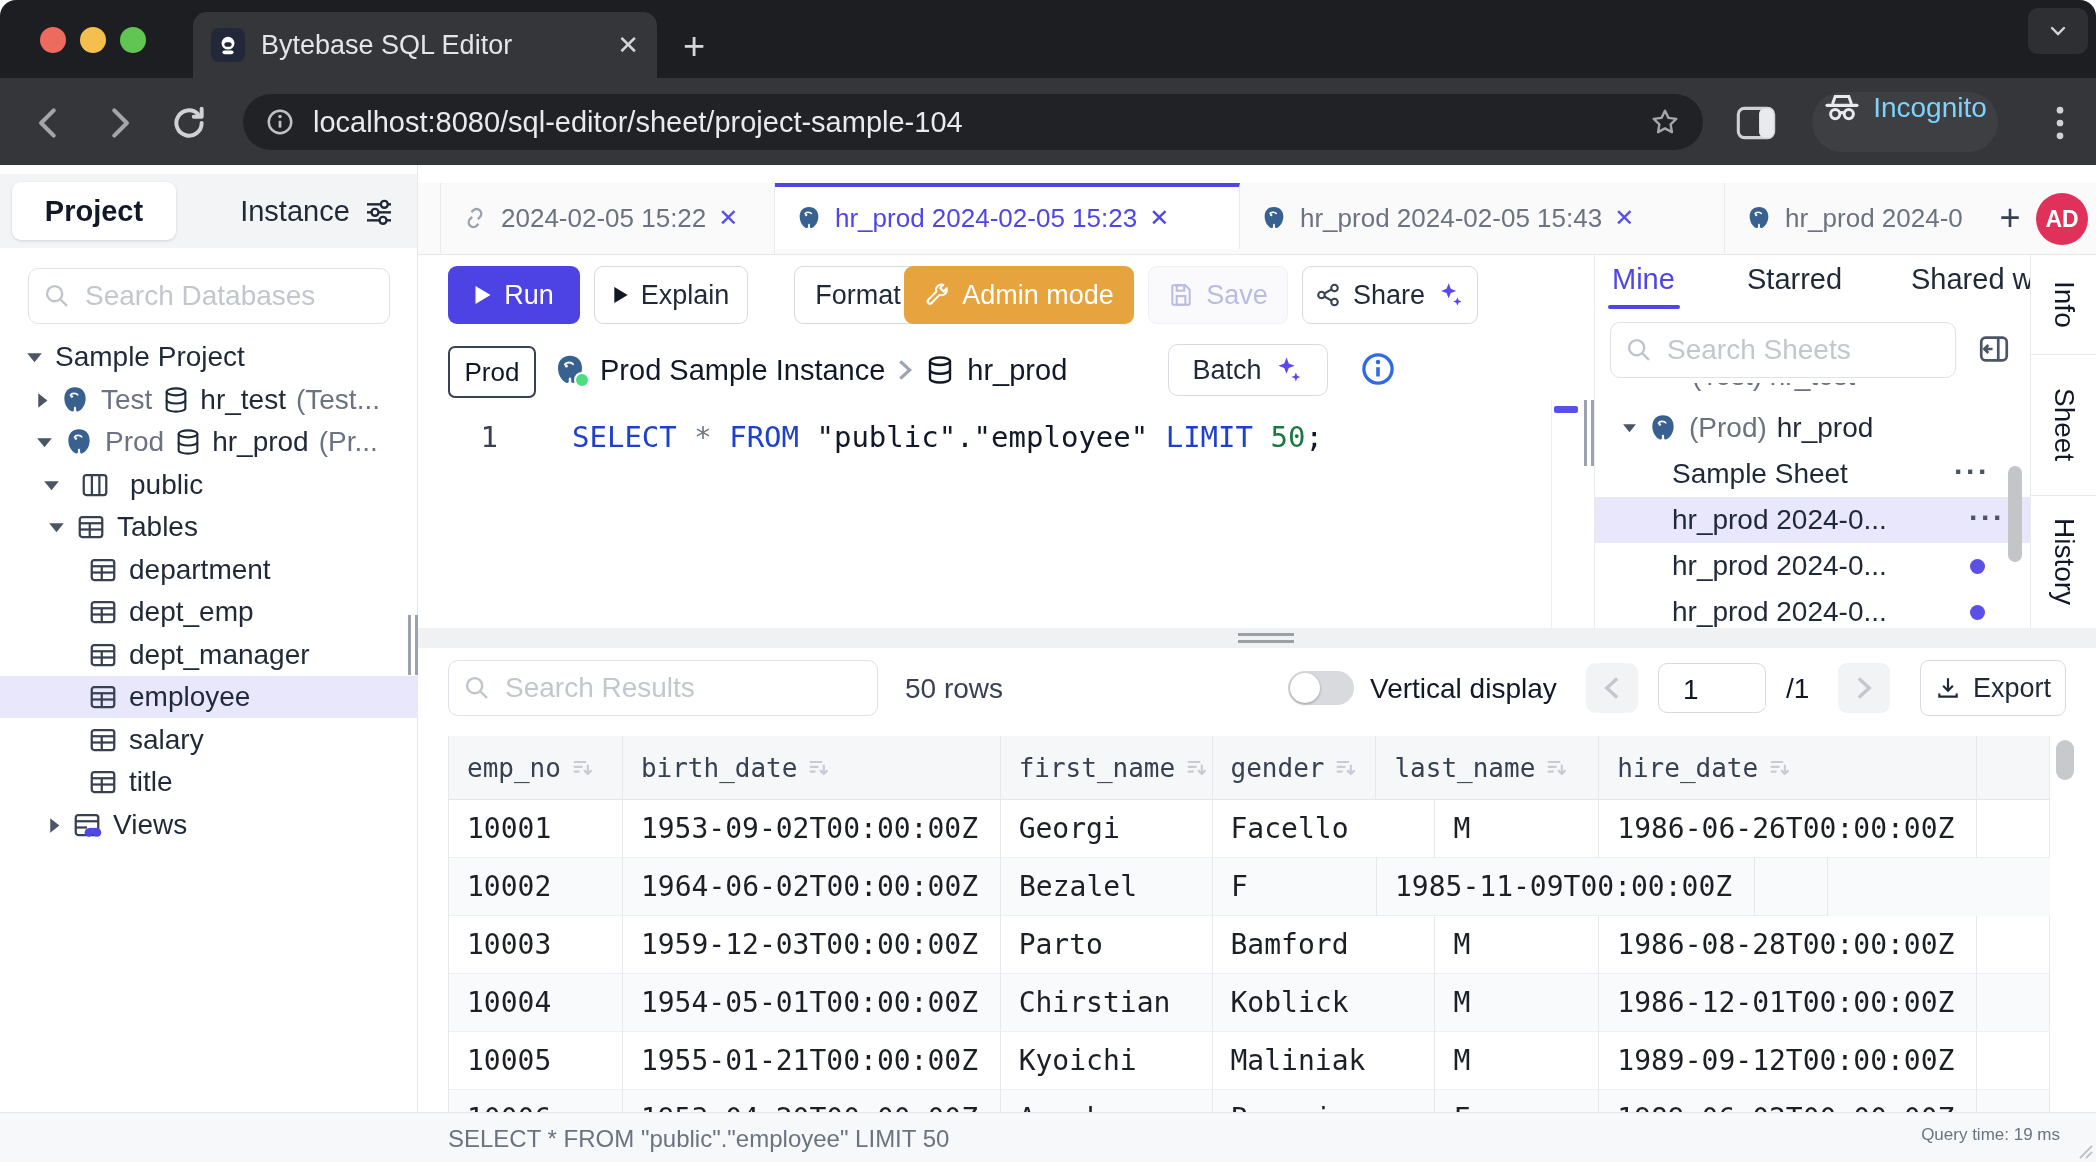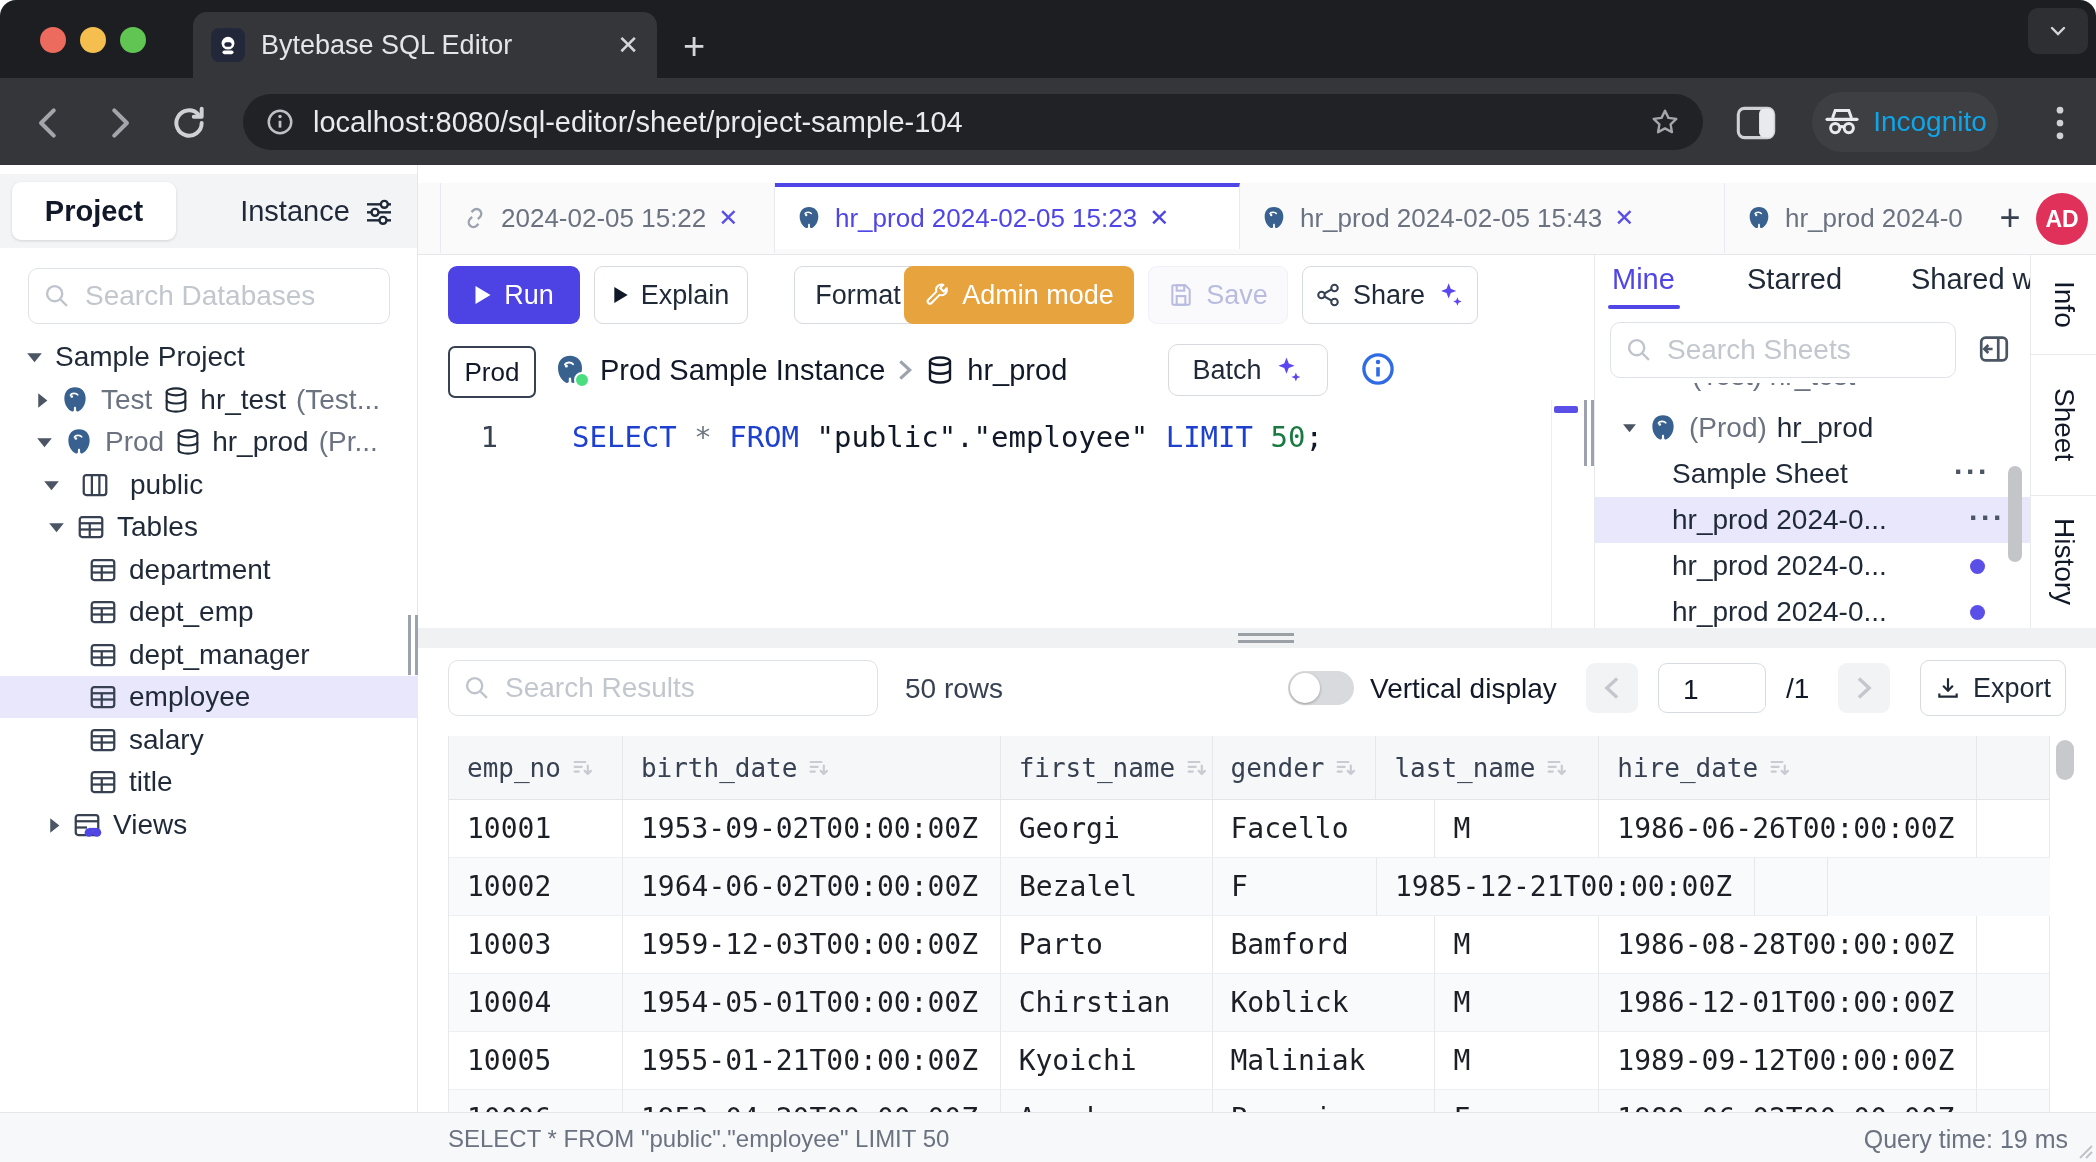--- a/index.html
+++ b/index.html
@@ -12,21 +12,21 @@
   svg{display:block;flex:none;}
   input{font-family:"Liberation Sans",sans-serif;outline:none;}
   
   .titlebar{left:0;top:0;width:2096px;height:78px;background:#1d1e21;}
   .btab{left:193px;top:12px;width:464px;height:66px;background:#35363a;border-radius:14px 14px 0 0;
     display:flex;align-items:center;padding:13px 18px;box-sizing:border-box;color:#e3e5e8;font-size:27px;gap:16px;}
   .btoolbar{left:0;top:78px;width:2096px;height:87px;background:#35363a;display:flex;align-items:center;}
   .urlpill{left:243px;top:94px;width:1460px;height:56px;background:#212225;border-radius:28px;
     display:flex;align-items:center;color:#e8eaed;font-size:29px;padding:0 22px;box-sizing:border-box;gap:18px;}
   .incog{left:1812px;top:92px;width:186px;height:60px;background:#3d3f43;border-radius:30px;display:flex;
-    align-items:center;justify-content:center;gap:12px;color:#0ea5e9;font-size:28px;}
+    align-items:flex-start;justify-content:center;gap:12px;color:#7dd3fc;font-size:28px;}
   
   .seg{background:#f3f4f6;}
   .pill-active{background:#fff;border-radius:9px;box-shadow:0 1px 3px rgba(0,0,0,.14);}
   .searchbox{display:flex;align-items:center;gap:12px;border:1px solid #dfe2e7;border-radius:10px;
     background:#fff;padding:0 14px;box-sizing:border-box;}
   .searchbox input{border:none;font-size:28px;color:#374151;width:100%;background:transparent;}
   .searchbox input::placeholder{color:#c2c7cе;color:#c2c7ce;}
   .treerow{position:absolute;left:0;width:418px;height:42px;}
   .trow-inner{position:absolute;top:0;height:42px;display:flex;align-items:center;font-size:28px;color:#1f2937;gap:9px;}
   .muted{color:#6b7280;}
@@ -626,21 +626,21 @@
         <div class="cell" style="width:223px;height:58px;">Facello</div>
         <div class="cell" style="width:164px;height:58px;">M</div>
         <div class="cell" style="width:378px;height:58px;">1986-06-26T00:00:00Z</div>
         <div class="cell" style="width:73px;height:58px;"></div>
       </div>
       <div class="row" style="height:58px;background:#f9fafb;">
         <div class="cell" style="width:174px;height:58px;">10002</div>
         <div class="cell" style="width:378px;height:58px;">1964-06-02T00:00:00Z</div>
         <div class="cell" style="width:212px;height:58px;">Bezalel</div>
         <div class="cell" style="width:164px;height:58px;">F</div>
-        <div class="cell" style="width:378px;height:58px;">1985-12-21T00:00:00Z</div>
+        <div class="cell" style="width:378px;height:58px;">1985-11-09T00:00:00Z</div>
         <div class="cell" style="width:73px;height:58px;"></div>
       </div>
       <div class="row" style="height:58px;">
         <div class="cell" style="width:174px;height:58px;">10003</div>
         <div class="cell" style="width:378px;height:58px;">1959-12-03T00:00:00Z</div>
         <div class="cell" style="width:212px;height:58px;">Parto</div>
         <div class="cell" style="width:223px;height:58px;">Bamford</div>
         <div class="cell" style="width:164px;height:58px;">M</div>
         <div class="cell" style="width:378px;height:58px;">1986-08-28T00:00:00Z</div>
         <div class="cell" style="width:73px;height:58px;"></div>
@@ -672,19 +672,19 @@
         <div class="cell" style="width:378px;height:58px;">1989-06-02T00:00:00Z</div>
         <div class="cell" style="width:73px;height:58px;"></div>
       </div>
     </div>
 
     <div class="abs" style="left:1638px;top:92px;width:18px;height:40px;background:#c7c9cc;border-radius:9px;"></div>
   </div>
 
   <div class="abs" style="left:0;top:1112px;width:2096px;height:50px;background:#f7f8f9;border-top:1px solid #e5e7eb;box-sizing:border-box;">
     <div class="abs nowrap" style="left:448px;top:12px;max-width:1100px;font-size:24px;color:#6b7280;">SELECT * FROM "public"."employee" LIMIT 50</div>
-    <div class="abs" style="right:28px;top:12px;font-size:25px;color:#6b7280;">Query time: 19 ms</div>
+    <div class="abs" style="right:36px;top:12px;font-size:17px;color:#6b7280;">Query time: 19 ms</div>
     <svg class="abs" style="right:2px;bottom:2px;" width="20" height="20" viewBox="0 0 20 20">
         <path d="M18 6L6 18M18 12l-6 6" stroke="#c0c3c7" stroke-width="2"></path>
       </svg>
   </div>
 
 </div>
 
 </body></html>

